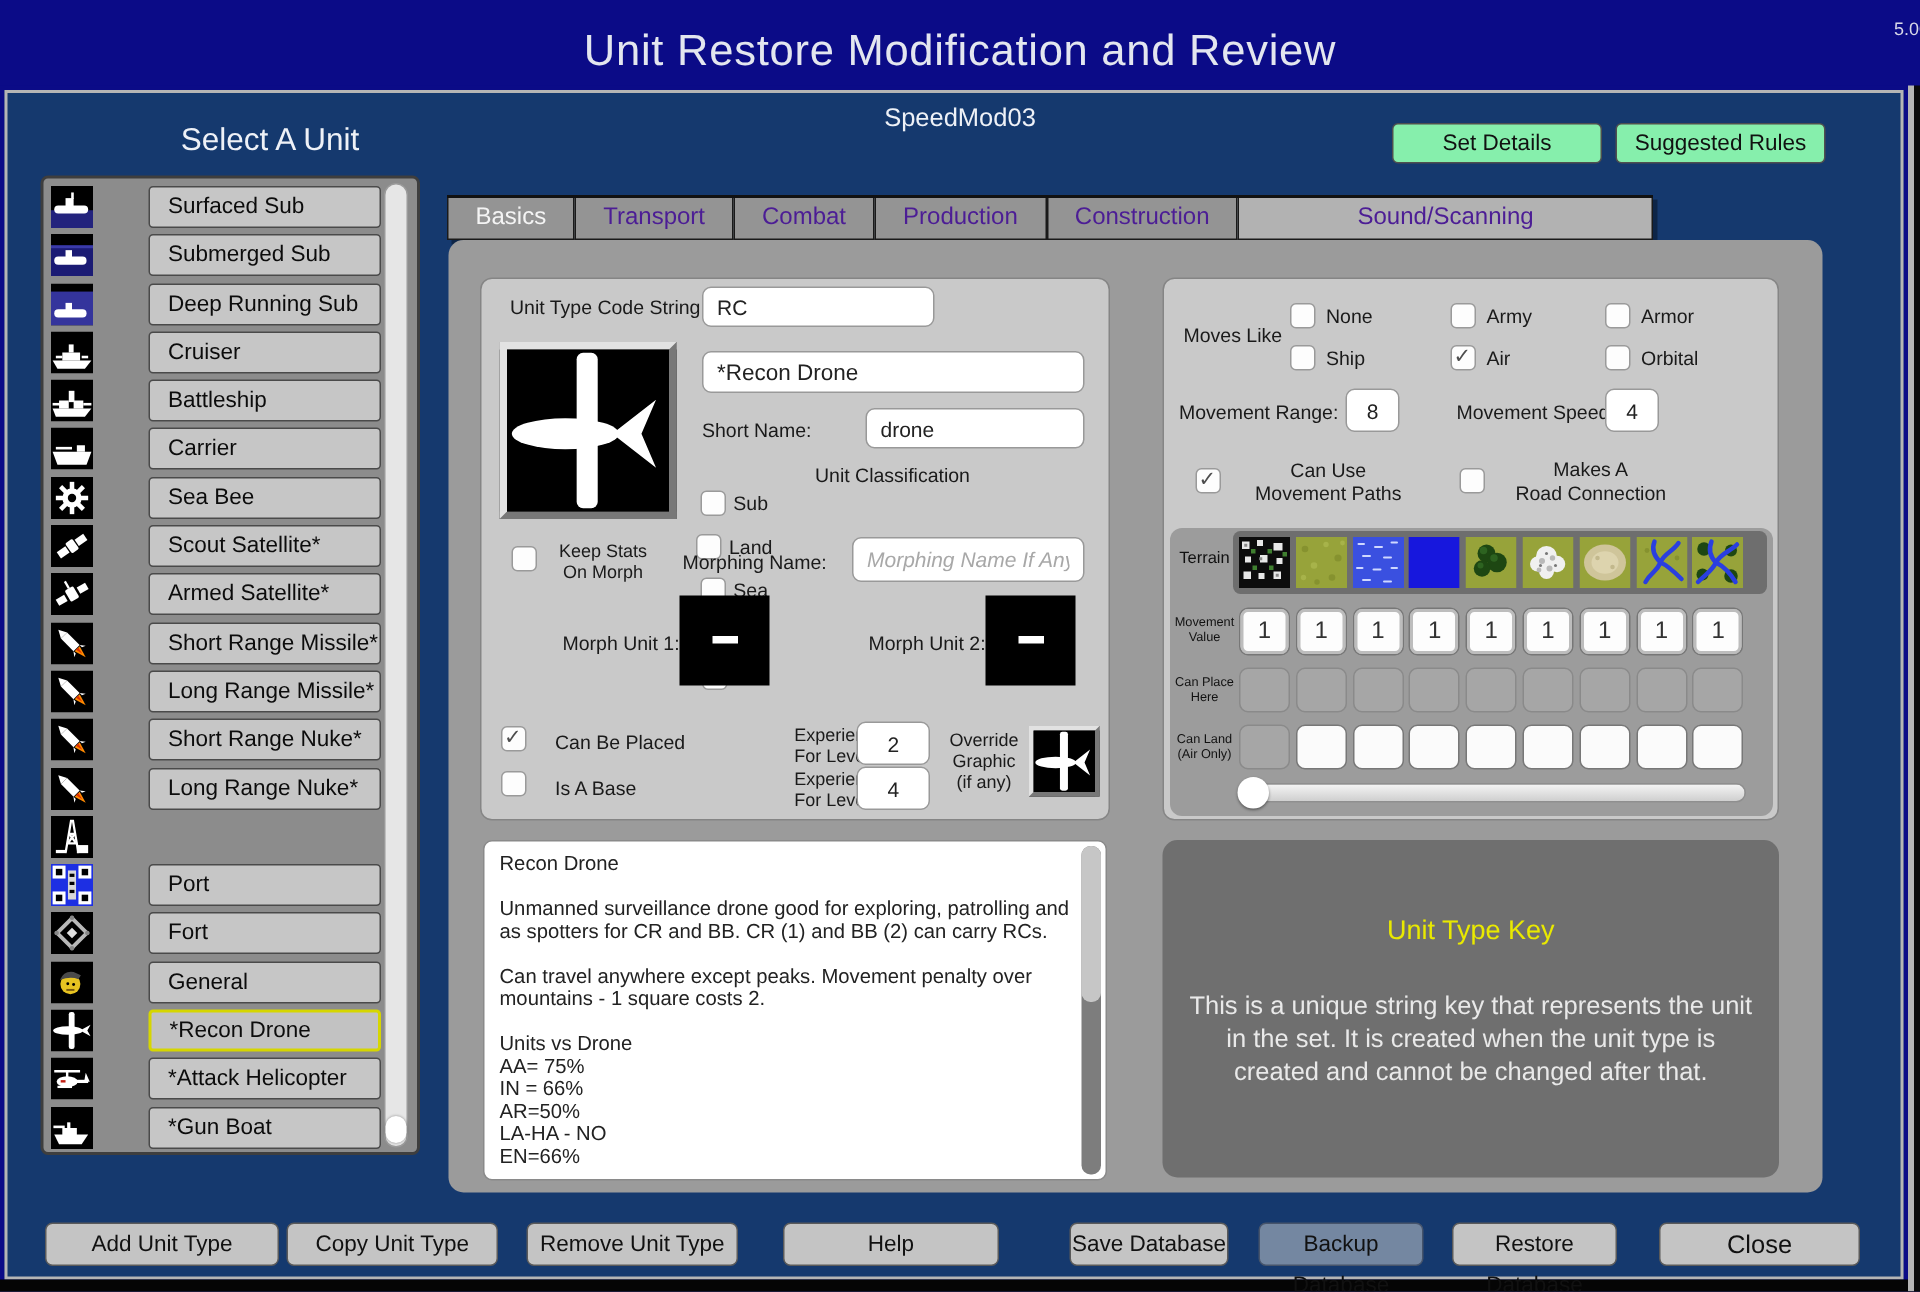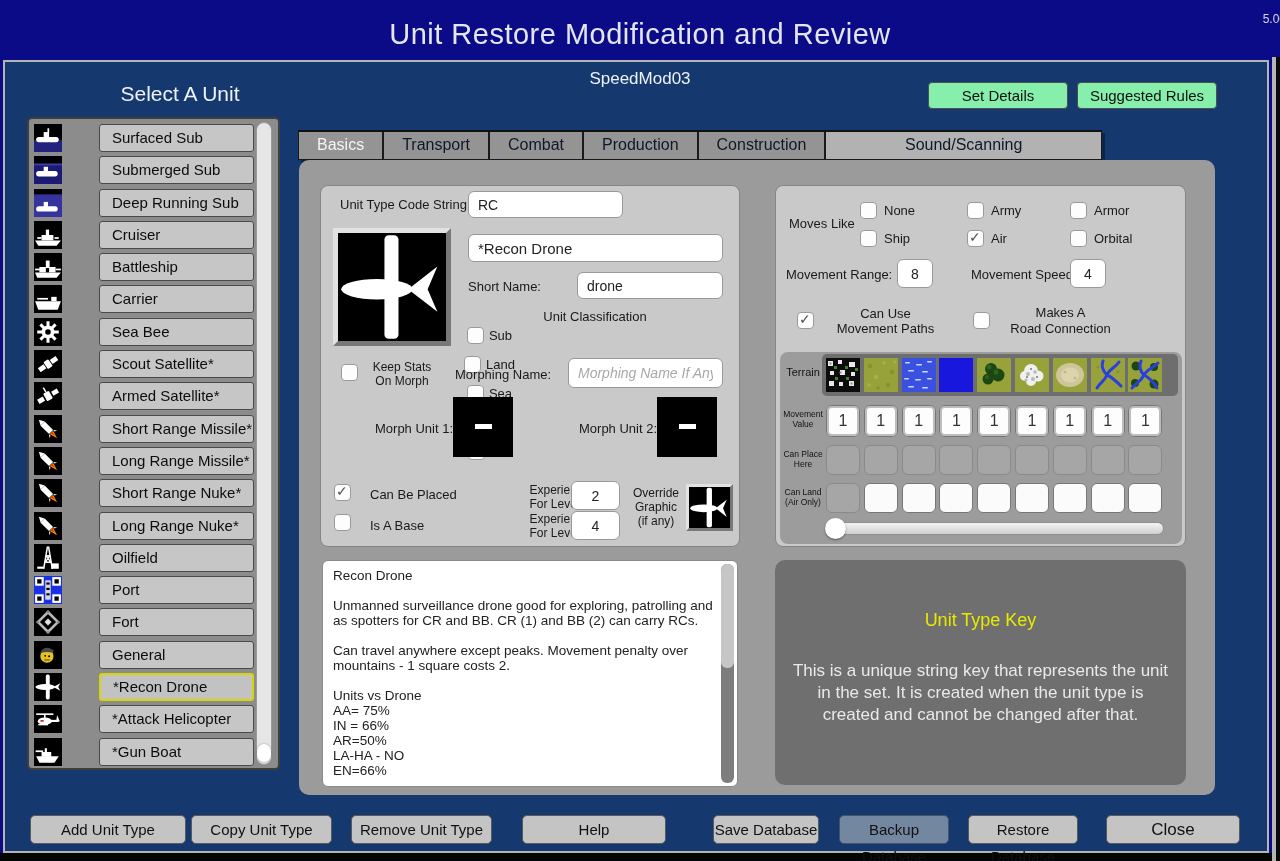--- a/index.html
+++ b/index.html
@@ -31,21 +31,21 @@
     border-radius:3px;font-size:15px;color:#0c0c0c;line-height:26px;padding-left:12px;box-sizing:border-box;
     white-space:nowrap;overflow:hidden;}
   .unit-row.selected .unit-btn{border:2px solid #d6d600;line-height:24px;background:#c2c2c2;}
   .list-scroll{position:absolute;left:227px;top:3px;width:16px;height:643px;background:#e6e6e6;
     border-radius:8px;border:1px solid #9a9a9a;box-sizing:border-box;}
   .list-thumb{position:absolute;left:0px;bottom:2px;width:14px;height:18px;background:#fff;
     border-radius:8px;box-shadow:0 0 2px rgba(0,0,0,.4);}
   
   .tabs{position:absolute;left:298px;top:130px;width:804px;height:28px;display:flex;background:#0d2b55;
     border-top:2px solid #111;box-shadow:3px 3px 0 rgba(0,0,0,.35);}
-  .tab{background:#949494;border:1px solid #1a1a1a;border-top:none;font-size:16px;color:#0f172a;
+  .tab{background:#949494;border:1px solid #1a1a1a;border-top:none;font-size:16px;color:#4c1d95;
     line-height:26px;padding:0 18px;text-align:center;box-sizing:border-box;}
   .tab.active{color:#f4f4f4;}
   .tab.wide{flex:1;background:#b2b2b2;}
   
   .main-panel{position:absolute;left:299px;top:160px;width:916px;height:635px;background:#9b9b9b;border-radius:10px;}
   .group{position:absolute;background:#c9c9c9;border:1px solid #858585;border-radius:8px;box-sizing:border-box;}
   .lbl{position:absolute;color:#1a1a1a;font-size:13px;}
   .lbl2{position:absolute;color:#1a1a1a;font-size:12px;text-align:center;white-space:pre-line;line-height:14px;}
   .tinput{position:absolute;background:#fff;border:1px solid #999;border-radius:6px;font-size:14px;
     color:#222;padding:0 9px;box-sizing:border-box;font-family:"Liberation Sans",sans-serif;}
@@ -326,21 +326,20 @@
             <svg viewBox="0 0 26 26">
               <rect width="26" height="26" fill="#000"></rect>
               <g stroke="#fff" stroke-width="1.4" fill="none">
                 <path d="M9,23 L12.4,3 L13.6,3 L17,23"></path>
                 <path d="M10.3,17 L15.7,17 M11.2,11 L14.8,11 M10.3,17 L14.8,11 M15.7,17 L11.2,11"></path>
               </g>
               <rect x="16" y="18" width="7" height="5" fill="#fff"></rect>
               <rect x="3" y="21" width="6" height="2" fill="#fff"></rect>
             </svg>
           </span>
-          <span class="unit-btn">Oilfield</span>
         </div>
 
         <div class="unit-row">
           <span class="unit-icon">
             <svg viewBox="0 0 26 26">
               <rect width="26" height="26" fill="#1d2fe3"></rect>
               <g fill="#fff">
                 <rect x="1" y="1" width="8" height="8"></rect>
                 <rect x="17" y="1" width="8" height="8"></rect>
                 <rect x="1" y="17" width="8" height="8"></rect>

